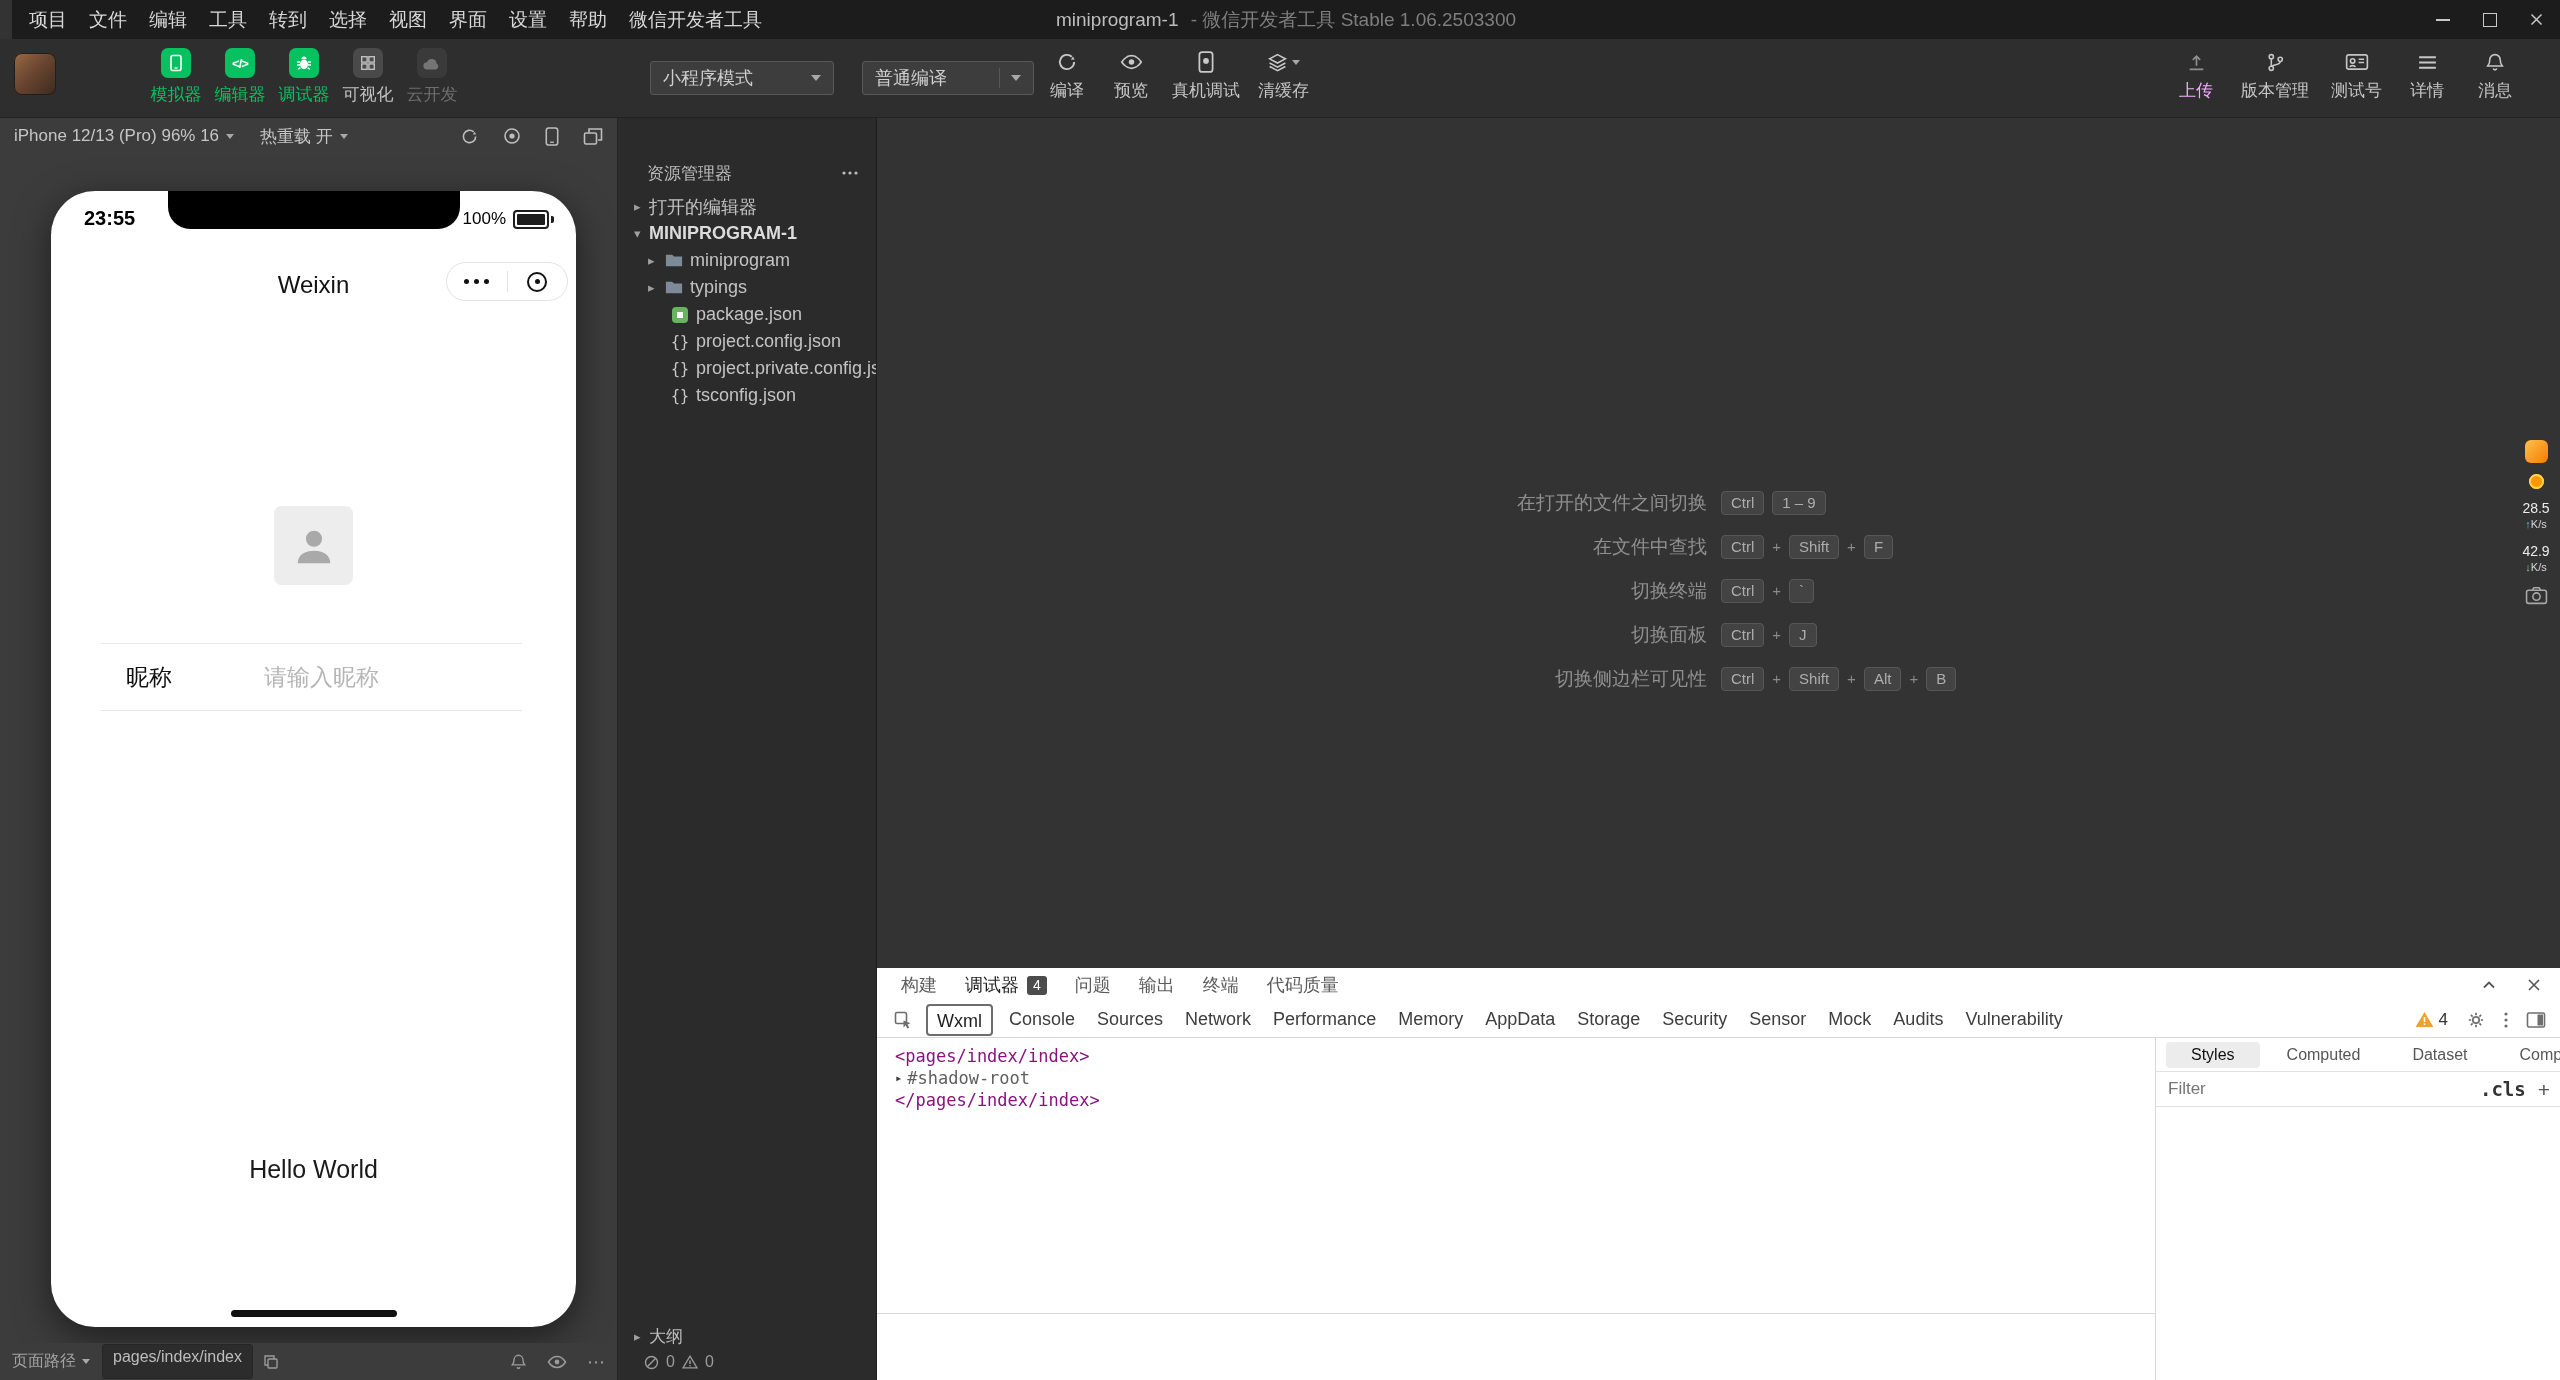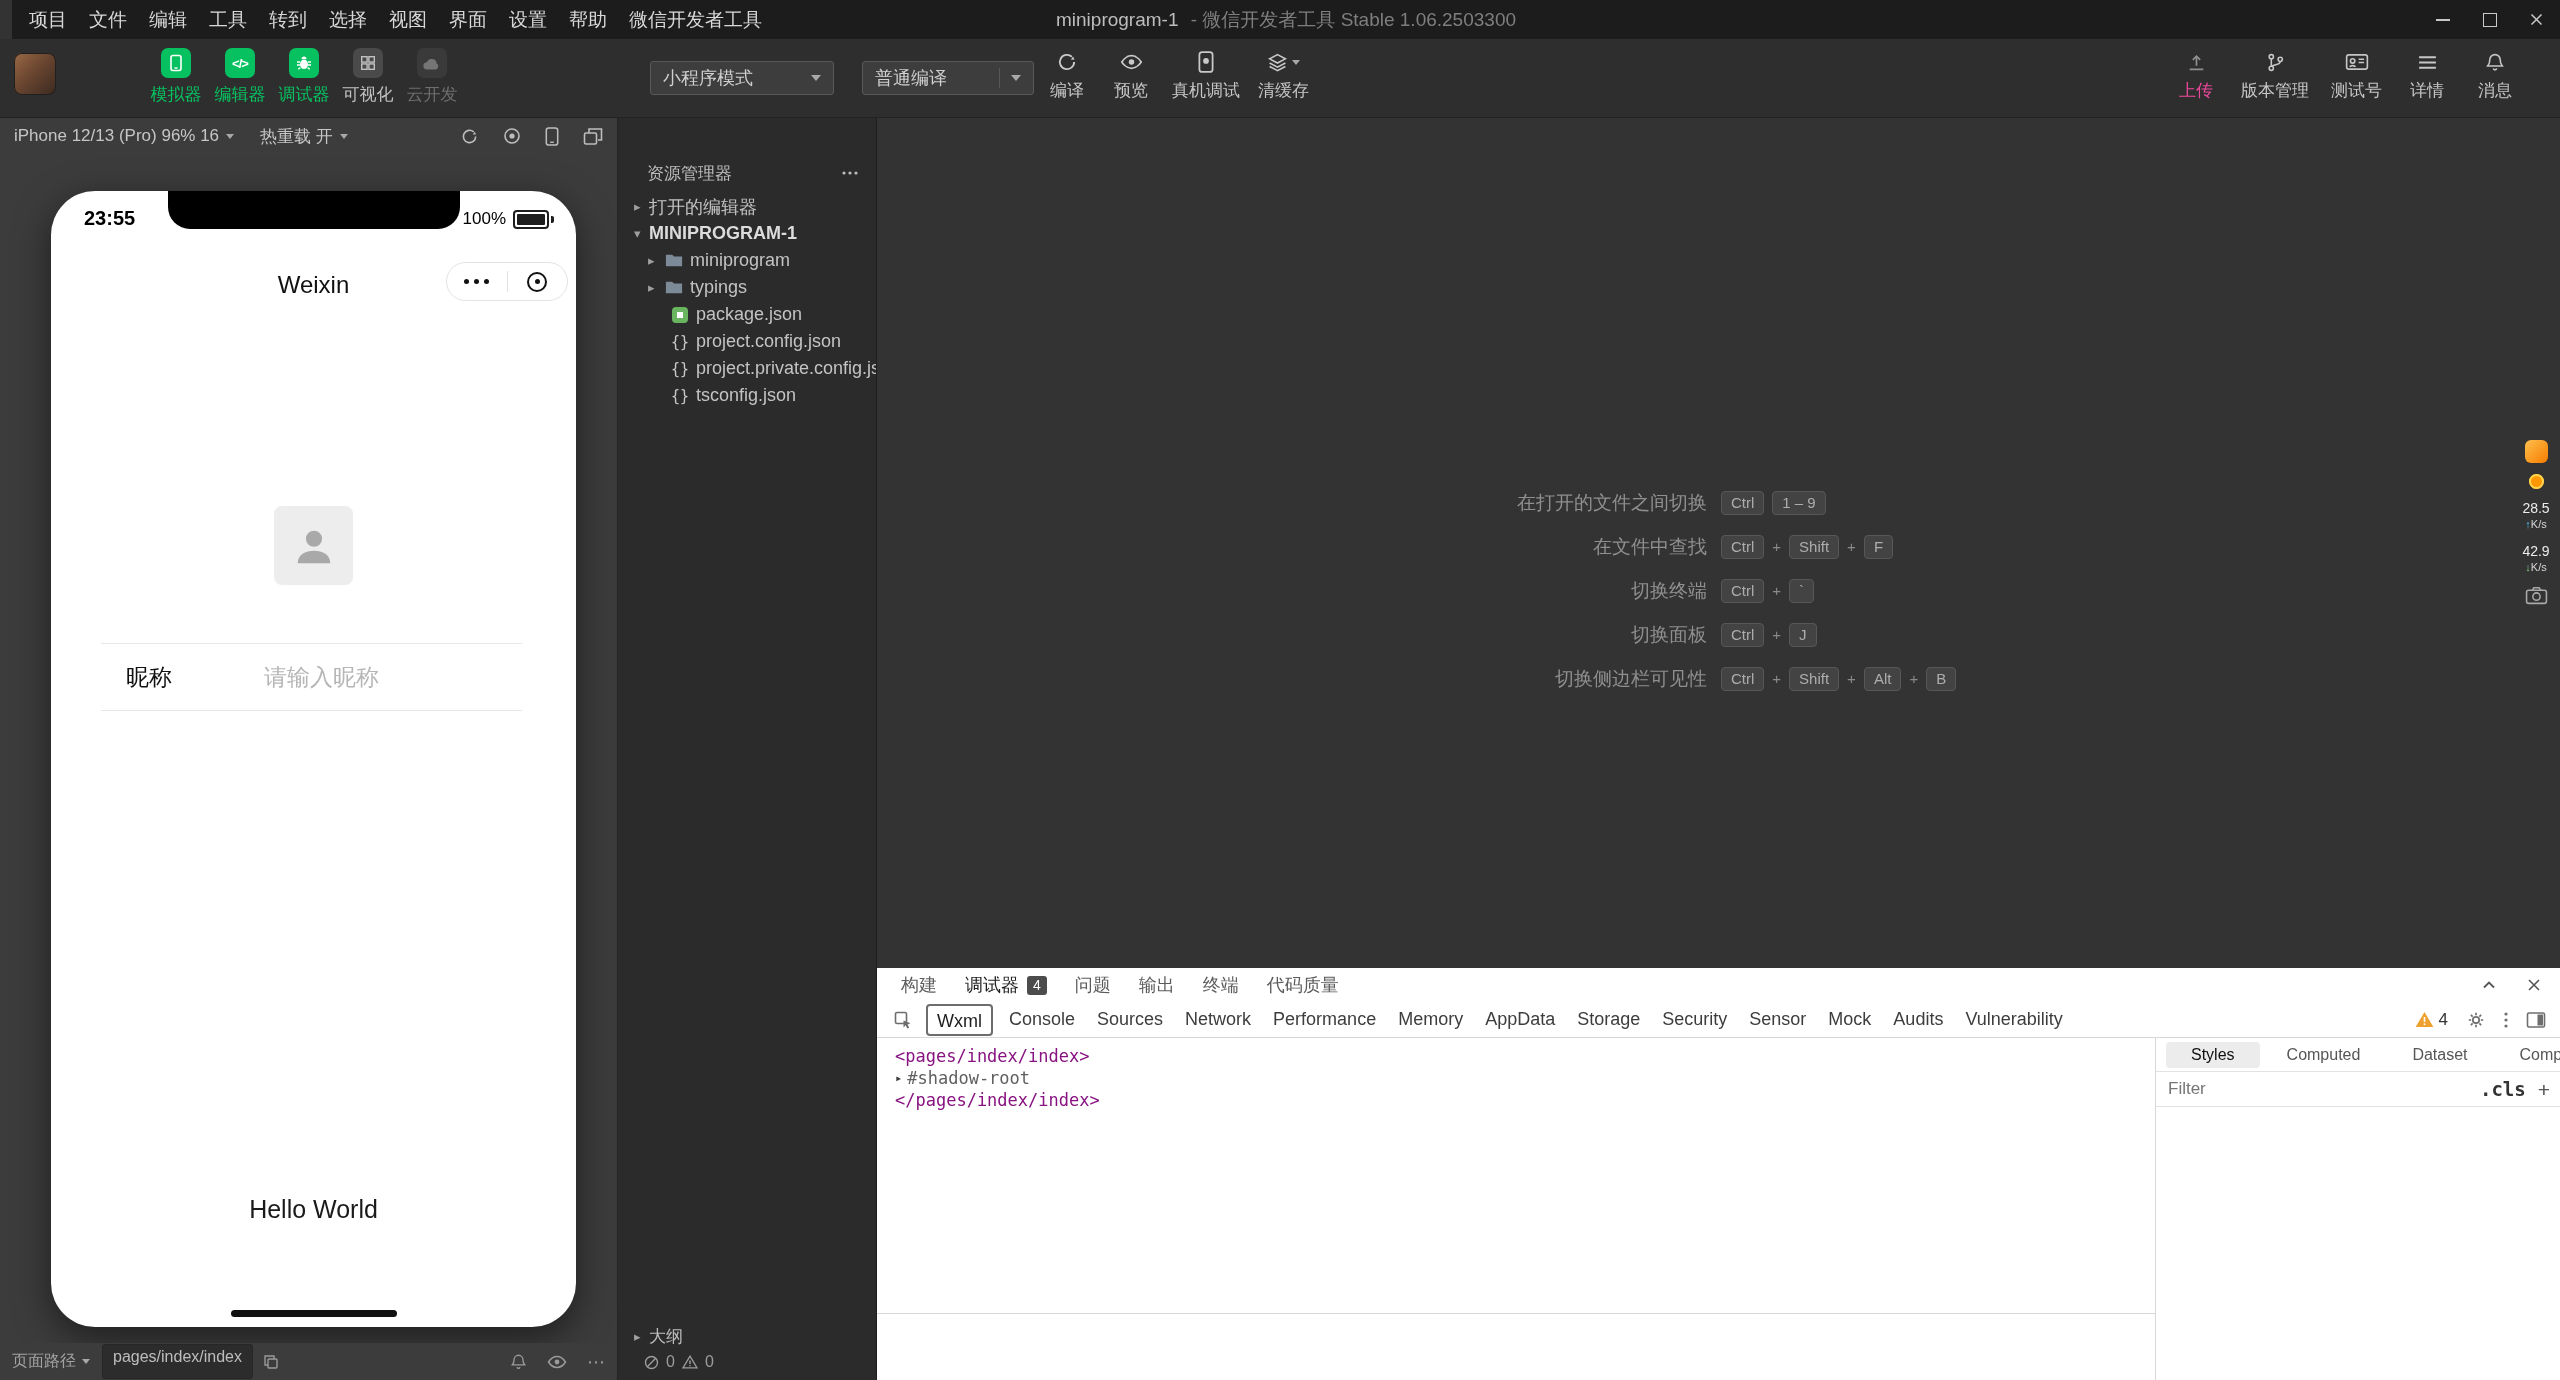--- a/index.html
+++ b/index.html
@@ -44,21 +44,21 @@
   .caret{width:0;height:0;border-left:5px solid transparent;border-right:5px solid transparent;border-top:6px solid #a8a8a8;margin-left:auto;}
   .caret-s{width:0;height:0;border-left:4px solid transparent;border-right:4px solid transparent;border-top:5px solid #a8a8a8;display:inline-block;}
   .sel-div{width:1px;height:20px;background:#585858;margin:0 11px 0 auto;}
   .sel2 .caret{margin-left:0;}
 
   .actions{position:absolute;left:1044px;top:10px;display:flex;gap:18px;}
   .abtn{min-width:46px;display:flex;flex-direction:column;align-items:center;}
   .aico{height:26px;display:flex;align-items:center;gap:4px;}
   .albl{margin-top:4px;font-size:17px;color:#c6c6c6;white-space:nowrap;}
   .rightactions{position:absolute;right:42px;top:10px;display:flex;gap:22px;}
-  .dimact .albl{color:#ec4899;}
+  .dimact .albl{color:#f0abfc;}
 
   
   .sim{position:absolute;left:0;top:117px;width:617px;bottom:0;background:#3c3c3c;}
   .sim-h{height:38px;display:flex;align-items:center;color:#c6c6c6;font-size:17px;padding:0 14px;}
   .devlabel,.hot{display:flex;align-items:center;gap:7px;white-space:nowrap;}
   .hot{margin-left:26px;}
   .sim-h-icons{margin-left:auto;display:flex;gap:24px;align-items:center;}
 
   .phone{position:absolute;left:51px;top:74px;width:525px;height:1136px;background:#fff;border-radius:44px;
     box-shadow:0 10px 36px rgba(0,0,0,.5);}
@@ -76,21 +76,21 @@
   .cap-div{width:1px;height:21px;background:#e3e3e3;}
   .cap-exit{flex:1;display:flex;justify-content:center;}
   .cap-ring{width:16px;height:16px;border:2.5px solid #111;border-radius:50%;display:flex;align-items:center;justify-content:center;}
   .cap-ring i{width:5px;height:5px;border-radius:50%;background:#111;}
   .avatarph{position:absolute;left:223px;top:315px;width:79px;height:79px;background:#ededed;border-radius:8px;
     display:flex;align-items:center;justify-content:center;}
   .formrow{position:absolute;left:50px;right:54px;top:452px;height:66px;border-top:1px solid #e7e7e7;border-bottom:1px solid #e7e7e7;
     display:flex;align-items:center;}
   .flabel{margin-left:25px;font-size:23px;color:#111;}
   .fph{margin-left:92px;font-size:23px;color:#b6b6b6;}
-  .hello{position:absolute;left:0;right:0;top:964px;text-align:center;font-size:25px;color:#1a1a1a;margin-top:40px;}
+  .hello{position:absolute;left:0;right:0;top:964px;text-align:center;font-size:25px;color:#1a1a1a;}
   .homebar{position:absolute;left:50%;transform:translateX(-50%);bottom:10px;width:166px;height:7px;border-radius:4px;background:#111;}
 
   .sim-f{position:absolute;left:0;right:0;bottom:0;height:37px;display:flex;align-items:center;padding:0 12px;background:#3c3c3c;box-sizing:border-box;}
   .pathlbl{font-size:16px;color:#a3a3a3;display:flex;align-items:center;gap:6px;white-space:nowrap;}
   .pathbox{margin-left:12px;background:#2c2c2c;border:1px solid #262626;border-radius:3px;padding:3px 10px 12px;font-size:16px;color:#bdbdbd;white-space:nowrap;}
   .copybtn{margin-left:10px;display:flex;}
   .sim-f-icons{margin-left:auto;display:flex;gap:20px;align-items:center;}
 
   
   .explorer{position:absolute;left:617px;top:117px;width:260px;bottom:0;background:#2b2b2b;

